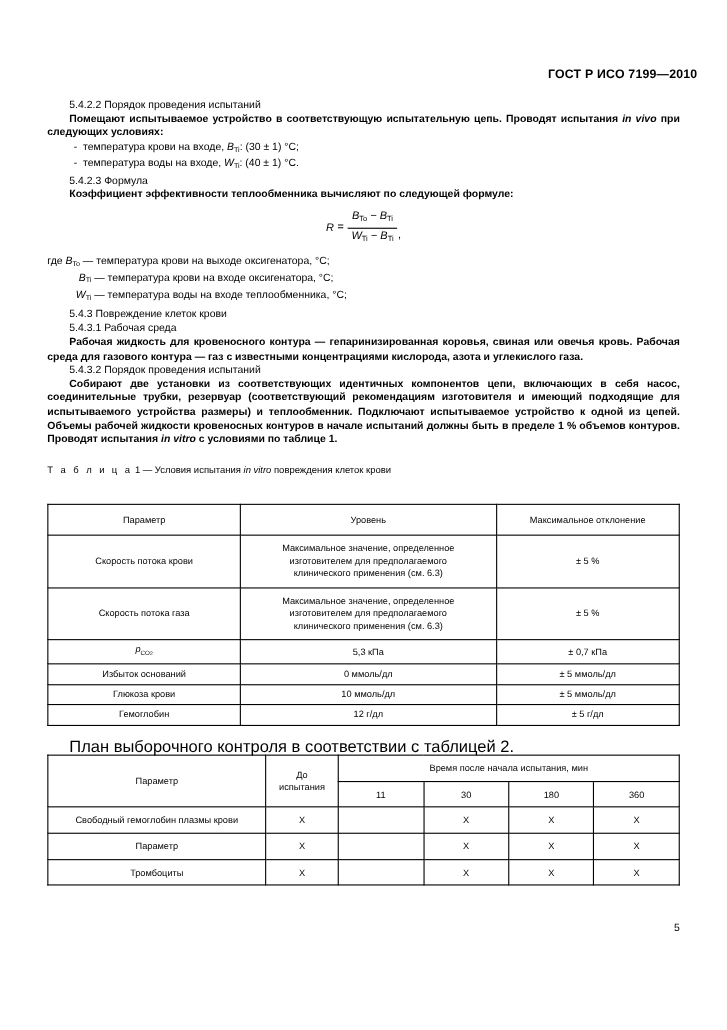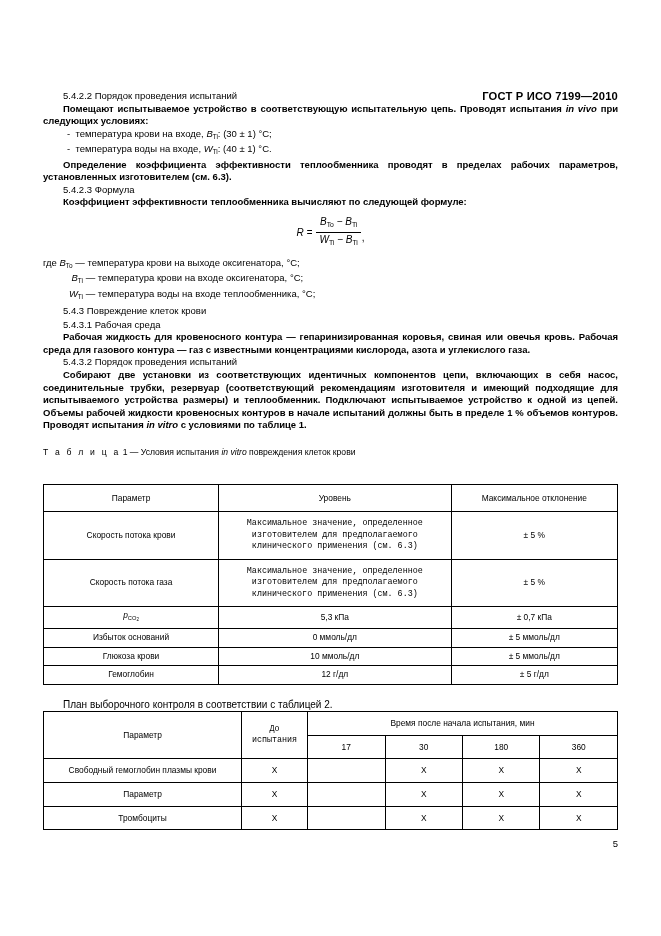--- a/index.html
+++ b/index.html
@@ -19,28 +19,27 @@
     position: absolute;
     left: 0; top: 0;
     width: 661px;
     height: 936px;
     overflow: hidden;
   }
 
   
   .doc-header {
     position: absolute;
-    left: 43px;
+    left: 59px;
     top: 62px;
     width: 575px;
     text-align: right;
     font-size: 11.2px;
     font-weight: bold;
     letter-spacing: 0.2px;
-    margin-top: 28px;
   }
 
   
   .content {
     position: absolute;
     left: 43px;
     top: 90px;
     width: 575px;
     font-size: 9.5px;
     line-height: 12.6px;
@@ -133,52 +132,51 @@
   .t1 .big td { padding: 6px 4px; }
 
   .t2 .p-col { width: 34.5%; }
   .t2 .pre-col { width: 11.5%; }
   .t2 .time-col { width: 13.5%; }
   .t2 thead td { padding: 5px 3px; }
   .t2 .stack { line-height: 11px; }
   .t2 tbody td { padding: 5px 4px; }
 
   .after-t1 {
-    font-size: 10px;
+    font-size: 15px;
     line-height: 12.6px;
     text-indent: 20px;
   }
 
   
   .page-num {
     position: absolute;
     right: 43px;
     top: 838px;
     font-size: 9.5px;
   }
-  .blk { display: block; font-family: Liberation Mono, monospace; }
+  .blk { display: block; }
 </style>
 </head>
 <body>
 
 <div class="page">
 
   <div class="doc-header">ГОСТ Р ИСО 7199—2010</div>
 
   <div class="content">
 
     <p class="head-num">5.4.2.2  Порядок проведения испытаний</p>
 
     <p class="indent just"><span>Помещают испытываемое устройство в соответствующую испытательную цепь. Проводят испытания</span> <i>in vivo</i> <span>при следующих условиях:</span></p>
 
     <p class="dash-item">-&nbsp;&nbsp;<span>температура крови на входе,</span> <i><span>B</span><span class="sub-up">Ti</span></i><span>: (30 ± 1) °C;</span></p>
 
     <p class="dash-item">-&nbsp;&nbsp;<span>температура воды на входе,</span> <i><span>W</span><span class="sub-up">Ti</span></i><span>: (40 ± 1) °C.</span></p>
 
-    <p class="indent just">Определение коэффициента эффективности теплообменника проводят в пределах рабочих параметров, установленных изготовителем (см. 6.3).</p>
 
     <p class="head-num">5.4.2.3  Формула</p>
 
     <p class="indent">Коэффициент эффективности теплообменника вычисляют по следующей формуле:</p>
 
     <div class="formula-wrap">
       <span class="formula">
         <span class="rvar">R</span><span class="eqsign">=</span><span class="frac">
           <span class="num"><span>B</span><span class="sub-up">To</span> <span>−</span> <span>B</span><span class="sub-up">Ti</span></span>
           <span class="den"><span>W</span><span class="sub-up">Ti</span> <span>−</span> <span>B</span><span class="sub-up">Ti</span></span>
@@ -261,21 +259,21 @@
       <thead>
         <tr>
           <td class="p-col" rowspan="2">Параметр</td>
           <td class="pre-col stack" rowspan="2">
             <span class="blk">До</span>
             <span class="blk">испытания</span>
           </td>
           <td colspan="4">Время после начала испытания, мин</td>
         </tr>
         <tr>
-          <td class="time-col">17</td>
+          <td class="time-col">11</td>
           <td class="time-col">30</td>
           <td class="time-col">180</td>
           <td class="time-col">360</td>
         </tr>
       </thead>
       <tbody>
         <tr>
           <td>Свободный гемоглобин плазмы крови</td>
           <td>X</td>
           <td></td>

